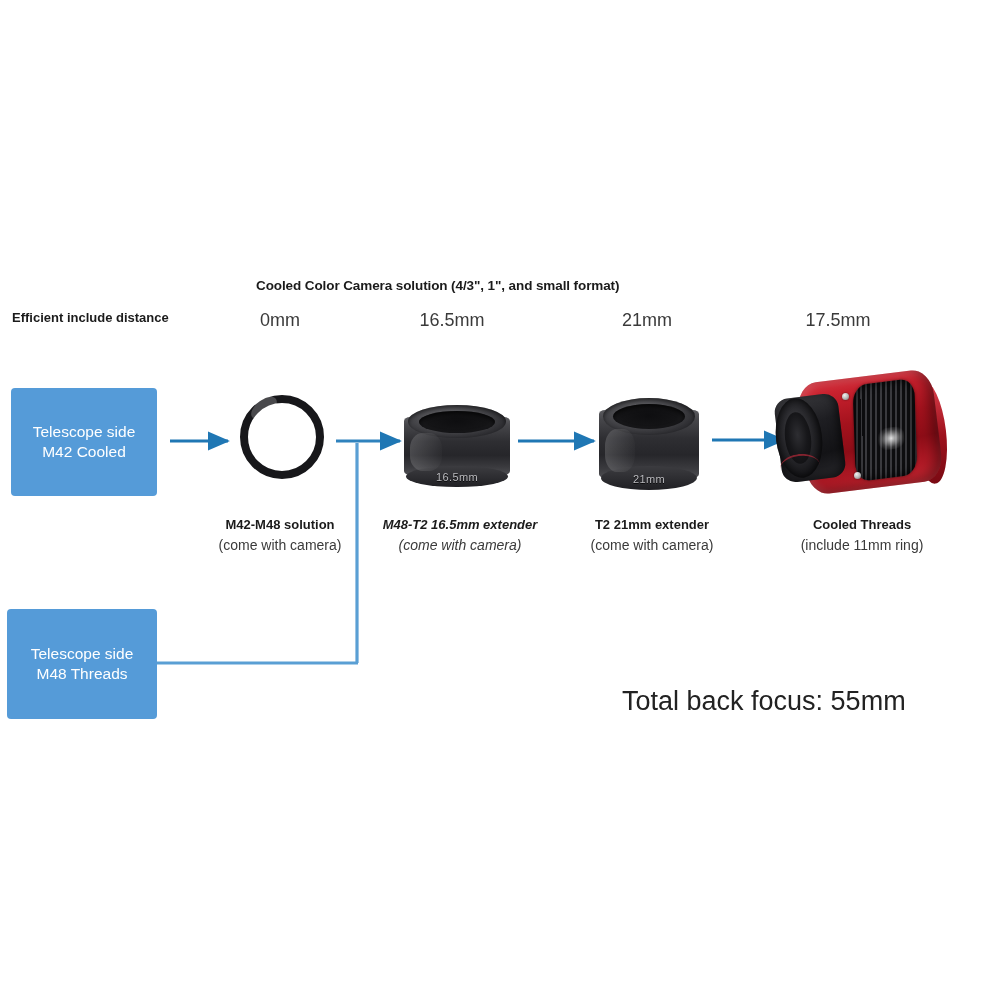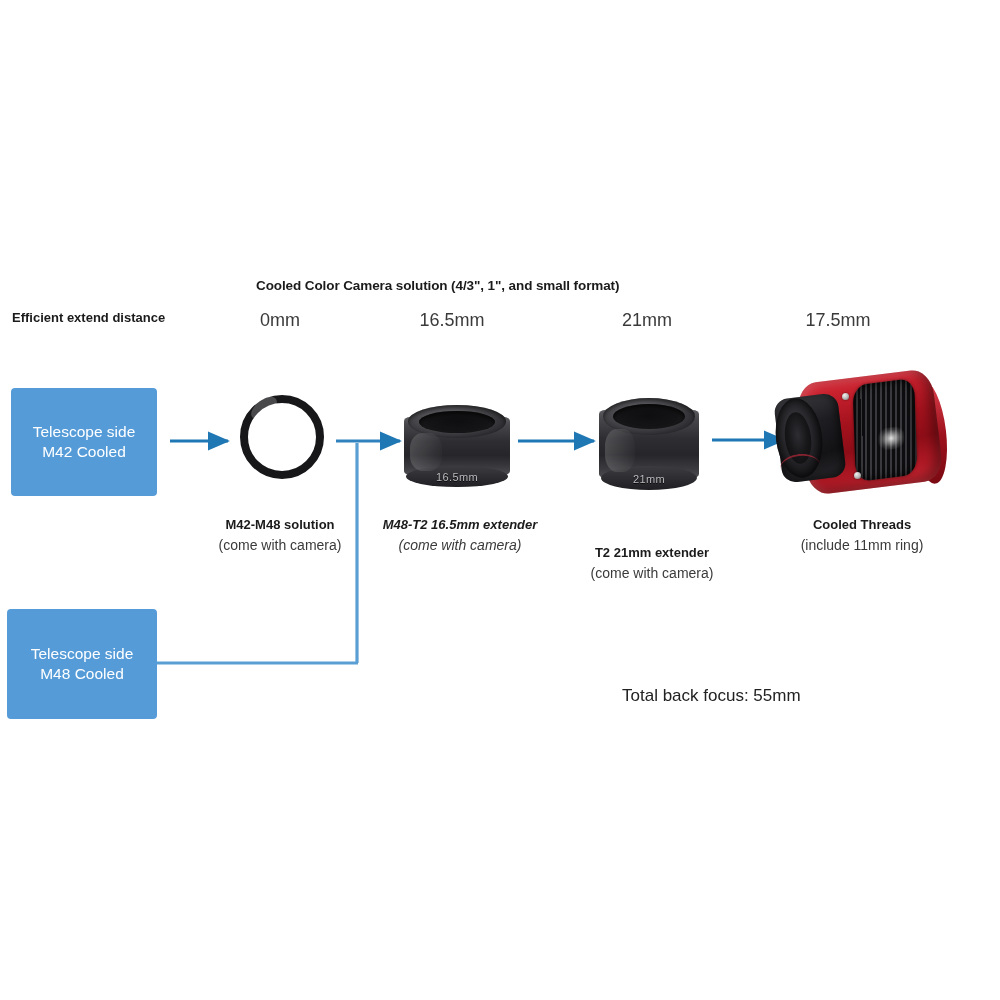--- a/index.html
+++ b/index.html
@@ -97,29 +97,29 @@
     white-space: nowrap;
   }
   .cap .cap-sub {
     display: block;
     font-size: 14px;
     color: #3a3a3a;
     white-space: nowrap;
   }
   #cap-adapter  { left: 182px; top: 516px; width: 196px; }
   #cap-ext165   { left: 358px; top: 516px; width: 204px; font-style: italic; }
-  #cap-ext21    { left: 552px; top: 544px; width: 200px; }
+  #cap-ext21    { left: 552px; top: 516px; width: 200px; }
   #cap-camera   { left: 752px; top: 516px; width: 220px; }
 
   
   .total-focus {
     position: absolute;
     left: 622px;
     top: 686px;
-    font-size: 17px;
+    font-size: 27px;
     color: #222222;
     white-space: nowrap;
   }
 
   
   .part { position: absolute; }
 
   
   #part-adapter {
     left: 240px; top: 395px;
@@ -309,21 +309,21 @@
   #part-camera .screw.s1 { left: 66px; top: 25px; }
   #part-camera .screw.s2 { left: 78px; top: 104px; }
 </style>
 </head>
 <body>
 
 <div class="stage">
 
   <div class="solution-title">Cooled Color Camera solution (4/3", 1", and small format)</div>
 
-  <div class="row-label">Efficient extend distance</div>
+  <div class="row-label">Efficient include distance</div>
 
   <div class="dist d0">0mm</div>
   <div class="dist d1">16.5mm</div>
   <div class="dist d2">21mm</div>
   <div class="dist d3">17.5mm</div>
 
   <svg class="connectors" viewBox="0 0 1000 1000" width="1000" height="1000">
     <defs>
       <marker id="arrowhead" markerWidth="7" markerHeight="6" refX="6.4" refY="3" orient="auto" markerUnits="strokeWidth">
         <path d="M0,0 L7,3 L0,6 Z" fill="#1f77b4"></path>
@@ -343,21 +343,21 @@
     <line x1="712" y1="440" x2="784" y2="440" stroke="#1f77b4" stroke-width="3.2" marker-end="url(#arrowhead)"></line>
   </svg>
 
   <div class="tbox" id="box-m42">
     <span class="tbox-line">Telescope side</span>
     <span class="tbox-line">M42 Cooled</span>
   </div>
 
   <div class="tbox" id="box-m48">
     <span class="tbox-line">Telescope side</span>
-    <span class="tbox-line">M48 Cooled</span>
+    <span class="tbox-line">M48 Threads</span>
   </div>
 
   <div class="part" id="part-adapter">
     <div class="ring-outer"></div>
     <div class="ring-hl"></div>
   </div>
 
   <div class="part barrel" id="part-ext165">
     <div class="body"></div>
     <div class="front-ellipse"></div>

